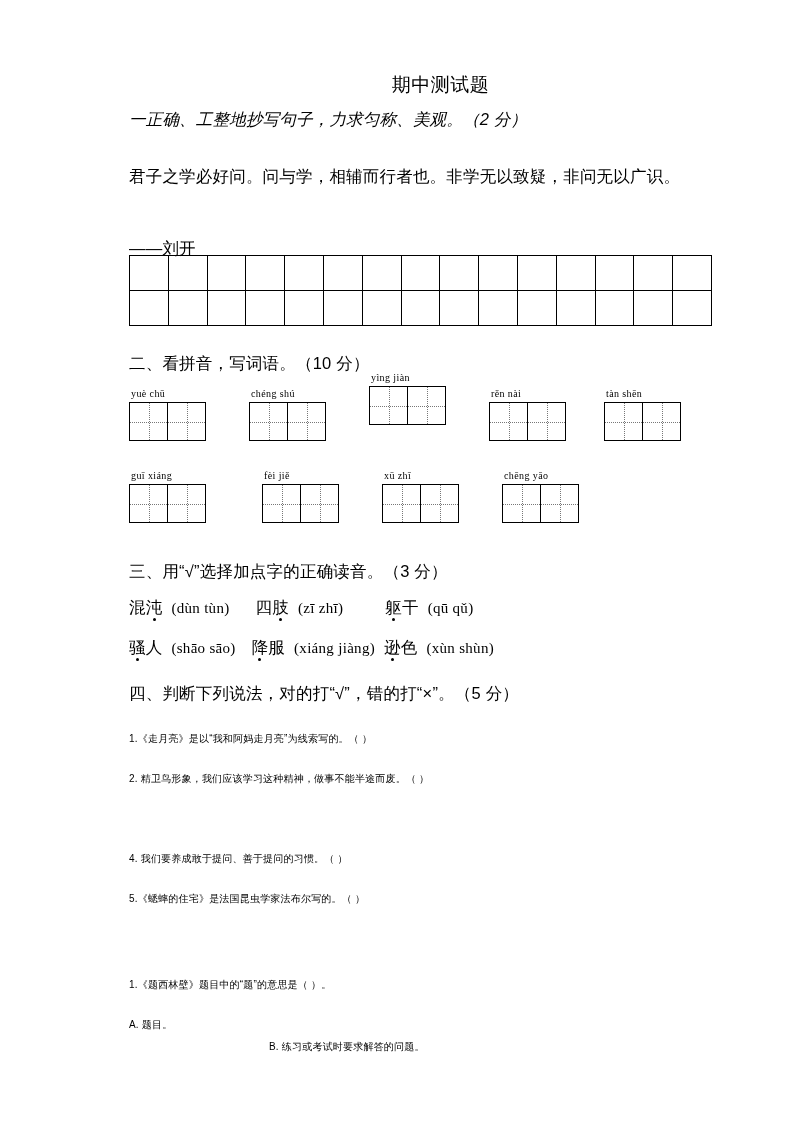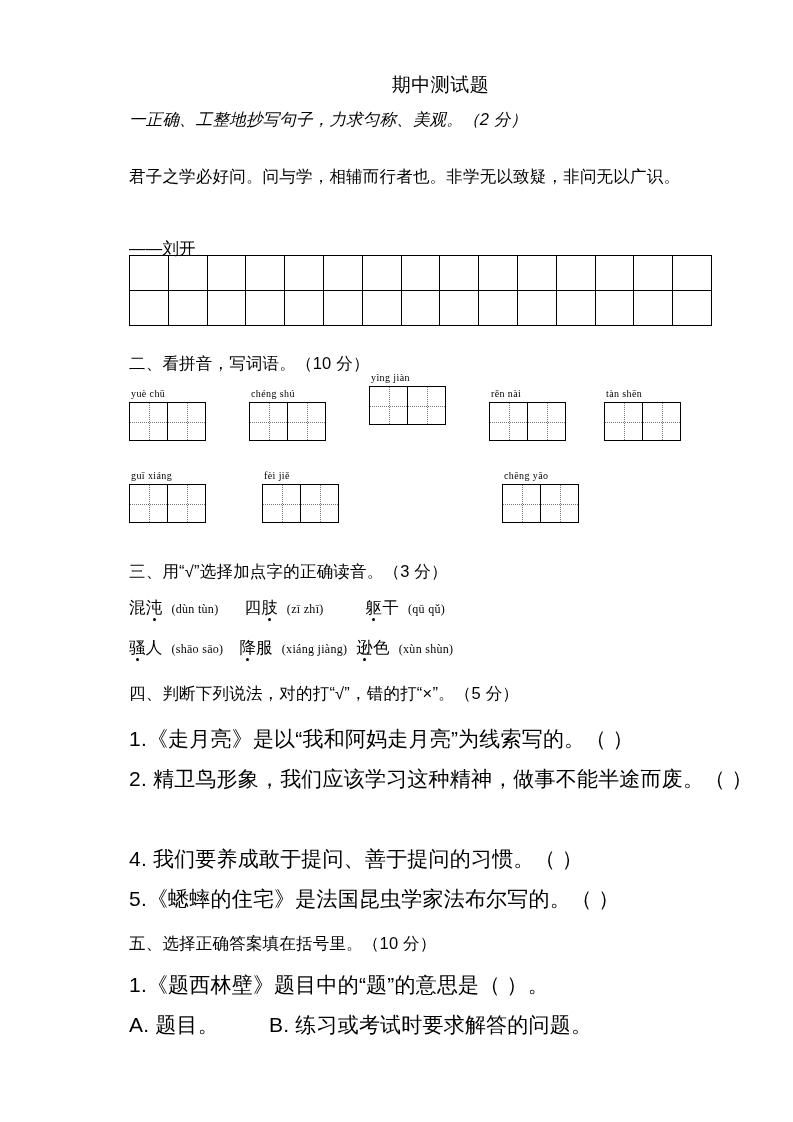--- a/index.html
+++ b/index.html
@@ -40,21 +40,21 @@
   .line {
     position: absolute;
     left: 85px;
     font-size: 16.5px;
     line-height: 22px;
     white-space: nowrap;
     font-family: "Liberation Sans", "DejaVu Sans", sans-serif;
     letter-spacing: 0.2px;
   }
   .line.small {
-    font-size: 21px;
+    font-size: 10px;
   }
 
   
   .copy-grid {
     position: absolute;
     left: 85px;
     top: 255px;
     border-left: 1.6px solid #000;
     border-top: 1.6px solid #000;
     display: grid;
@@ -122,21 +122,21 @@
     left: 50%;
     bottom: -3px;
     width: 3px;
     height: 3px;
     margin-left: -1.5px;
     border-radius: 50%;
     background: #000;
   }
   .py-inline {
     font-family: "Liberation Serif", "DejaVu Serif", serif;
-    font-size: 12px;
+    font-size: 15px;
     letter-spacing: 0.3px;
   }
   .sp-wide { display: inline-block; width: 26px; }
   .sp-mid  { display: inline-block; width: 16px; }
   .sp-nar  { display: inline-block; width: 9px; }
 </style>
 </head>
 <body>
 
 <div class="page">
@@ -225,20 +225,27 @@
       <div class="cell"></div>
     </div>
   </div>
   <div class="py-group" style="left:218px; top:470px;">
     <div class="py-label">fèi jiě</div>
     <div class="tzg">
       <div class="cell"></div>
       <div class="cell"></div>
     </div>
   </div>
+  <div class="py-group" style="left:338px; top:470px;">
+    <div class="py-label">xū zhī</div>
+    <div class="tzg">
+      <div class="cell"></div>
+      <div class="cell"></div>
+    </div>
+  </div>
   <div class="py-group" style="left:458px; top:470px;">
     <div class="py-label">chēng yāo</div>
     <div class="tzg">
       <div class="cell"></div>
       <div class="cell"></div>
     </div>
   </div>
 
   <div class="line" style="top:560px;">三、用“√”选择加点字的正确读音。（3 分）</div>
 
@@ -249,18 +256,17 @@
   <div class="line" style="top:636px;">
     <span><span class="dotchar">骚</span><span>人</span></span><span class="sp-nar"></span><span class="py-inline">(shāo   sāo)</span><span class="sp-mid"></span><span><span class="dotchar">降</span><span>服</span></span><span class="sp-nar"></span><span class="py-inline">(xiáng   jiàng)</span><span class="sp-nar"></span><span><span class="dotchar">逊</span><span>色</span></span><span class="sp-nar"></span><span class="py-inline">(xùn   shùn)</span>
   </div>
 
   <div class="line" style="top:682px;">四、判断下列说法，对的打“√”，错的打“×”。（5 分）</div>
   <div class="line small" style="top:728px;">1.《走月亮》是以“我和阿妈走月亮”为线索写的。（    ）</div>
   <div class="line small" style="top:768px;">2. 精卫鸟形象，我们应该学习这种精神，做事不能半途而废。（    ）</div>
   <div class="line small" style="top:848px;">4. 我们要养成敢于提问、善于提问的习惯。（    ）</div>
   <div class="line small" style="top:888px;">5.《蟋蟀的住宅》是法国昆虫学家法布尔写的。（    ）</div>
 
-  <div class="line" style="top:932px;">五、选择正确答案填在括号里。（10 分）</div>
   <div class="line small" style="top:974px;">1.《题西林壁》题目中的“题”的意思是（    ）。</div>
   <div class="line small" style="top:1014px;">A. 题目。</div>
-  <div class="line small" style="top:1014px; left:225px;">B. 练习或考试时要求解答的问题。</div>
+  <div class="line small" style="top:1036px; left:225px;">B. 练习或考试时要求解答的问题。</div>
 
 </div>
 
 </body></html>

